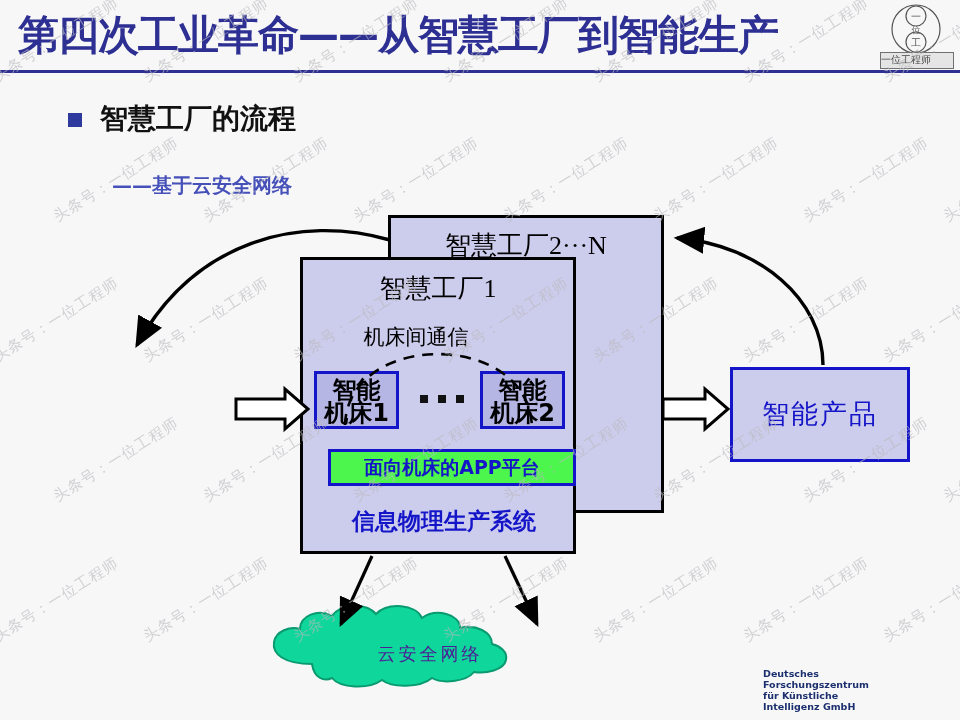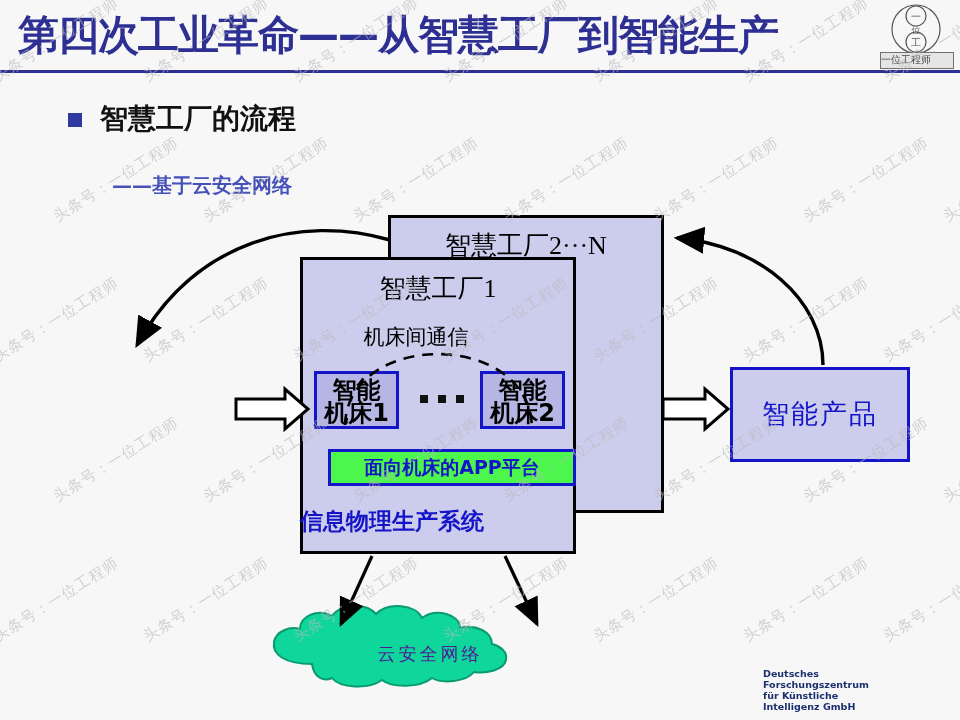--- a/index.html
+++ b/index.html
@@ -211,21 +211,21 @@
     line-height: 31px;
     text-align: center;
     white-space: nowrap;
     z-index: 18;
   }
   .cpps-label {
     position: absolute;
     left: 300px;
     top: 506px;
     width: 288px;
-    text-align: left;
+    text-align: center;
     color: #1414c8;
     font-family: "DejaVu Sans", "Liberation Sans", sans-serif;
     font-weight: bold;
     font-size: 23px;
     line-height: 30px;
     white-space: nowrap;
     z-index: 18;
   }
   .m2m-label {
     position: absolute;

